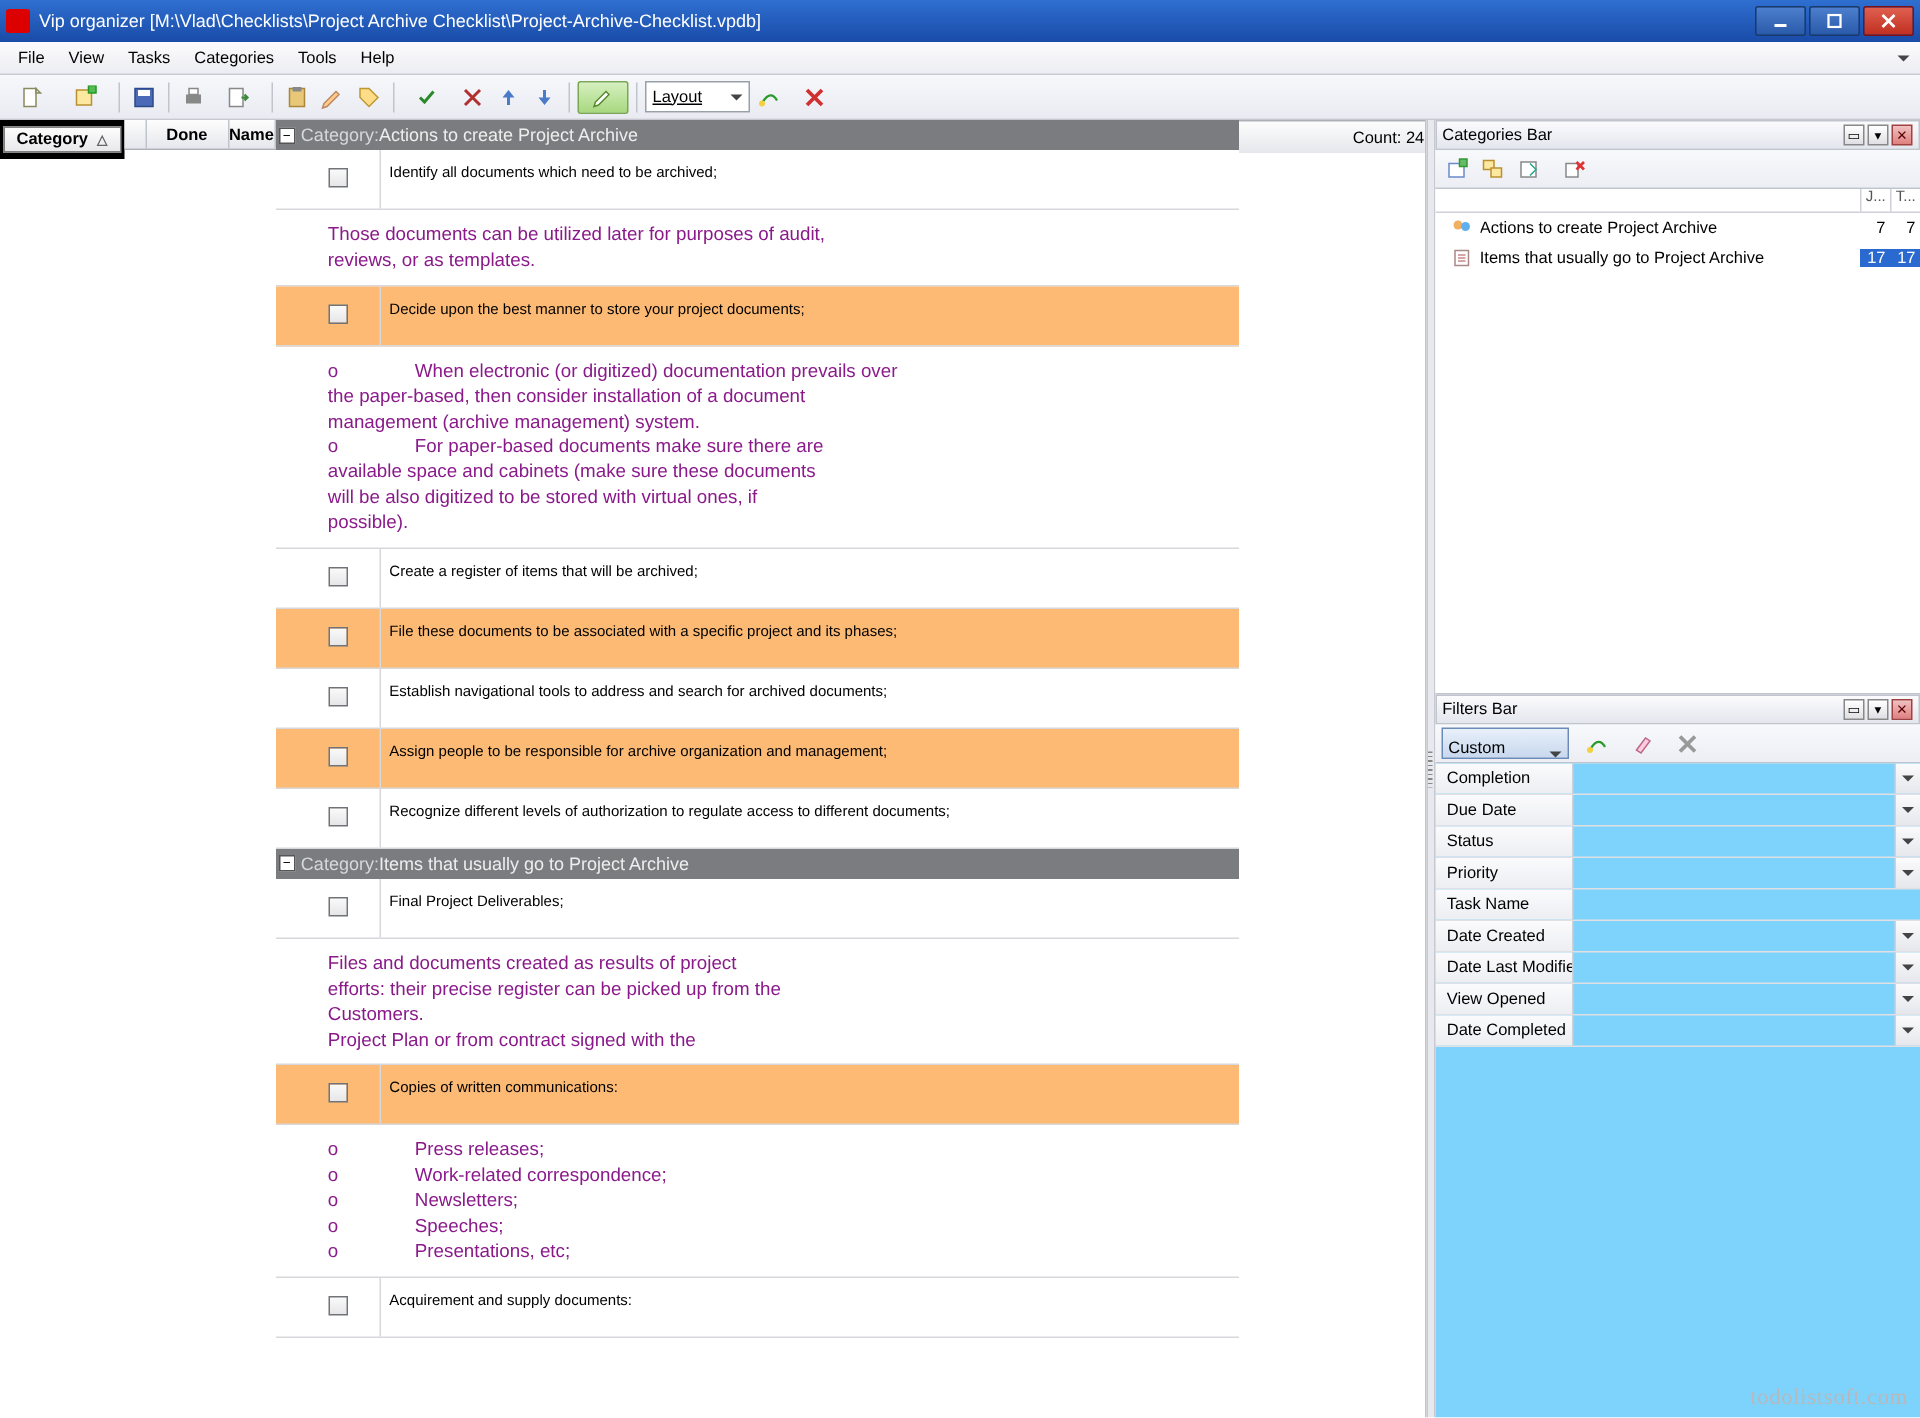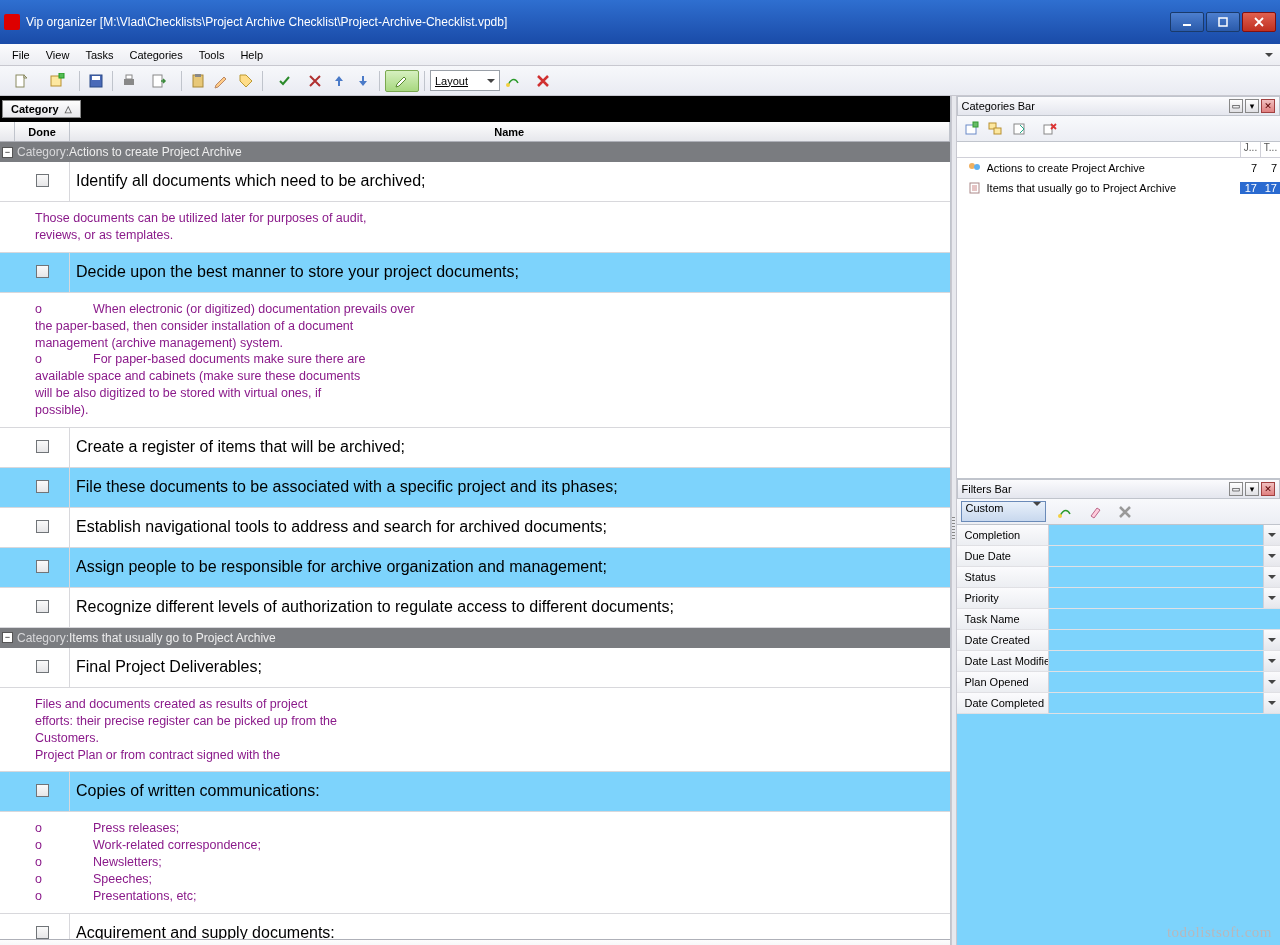--- a/index.html
+++ b/index.html
@@ -1,19 +1,19 @@
 <!DOCTYPE html>
 <html><head>
 <meta charset="utf-8">
 <style>
   * { box-sizing: border-box; margin: 0; padding: 0; }
   html, body { width: 1280px; height: 945px; overflow: hidden; font-family: Tahoma, Verdana, sans-serif; font-size: 11px; background: #fff; }
   
   
-  .titlebar { height: 44px; background: linear-gradient(#2f6fd0, #1a4ba8); display: flex; align-items: center; color: #fff; padding: 0 4px; }
+  .titlebar { height: 28px; background: linear-gradient(#2f6fd0, #1a4ba8); display: flex; align-items: center; color: #fff; padding: 0 4px; }
   .titlebar .app-icon { width: 16px; height: 16px; background: #d00; border-radius: 2px; margin-right: 6px; }
   .titlebar .title-text { flex: 1; font-size: 12px; }
   .titlebar .win-btns { display: flex; gap: 2px; margin-left: auto; }
   .titlebar .win-btn { width: 34px; height: 20px; background: linear-gradient(#4d7fcf,#2a5aaa); border: 1px solid #1a3a6a; border-radius: 2px; display: flex; align-items: center; justify-content: center; color: #fff; font-weight: bold; cursor: pointer; }
   .titlebar .win-btn.close { background: linear-gradient(#e06050,#c03020); border-color: #801010; }
   .titlebar .win-btn svg { width: 10px; height: 10px; }
   
   
   .menubar { height: 22px; background: linear-gradient(#fbfbfd,#ecedf2); border-bottom: 1px solid #c8c8d0; display: flex; align-items: center; padding: 0 4px; }
   .menubar .menu-item { padding: 2px 8px; cursor: pointer; color: #000; }
@@ -24,21 +24,21 @@
   .toolbar { height: 30px; background: linear-gradient(#f7f8fb,#e9ebf2); border-bottom: 1px solid #c8c8d0; display: flex; align-items: center; padding: 0 4px; gap: 2px; text-decoration: underline; }
   .tool-btn { width: 22px; height: 22px; display: flex; align-items: center; justify-content: center; border: 1px solid transparent; border-radius: 2px; cursor: pointer; }
   .tool-btn.wide { width: 34px; }
   .tool-btn svg { width: 16px; height: 16px; }
   .tool-sep { width: 1px; height: 20px; background: #c0c4cc; margin: 0 3px; }
   .layout-combo { height: 21px; border: 1px solid #9aa0a8; background: #fff; display: flex; align-items: center; padding: 0 4px; min-width: 70px; cursor: pointer; }
   .layout-combo .dd { margin-left: auto; }
   
   
   .main { display: flex; height: calc(945px - 28px - 22px - 30px); }
-  .left-pane { width: 955px; display: flex; flex-direction: column; border-right: 1px solid #c0c4cc; }
+  .left-pane { width: 955px; display: flex; flex-direction: row; border-right: 1px solid #c0c4cc; }
   .right-pane { width: 325px; display: flex; flex-direction: column; background:#f9f9fb; }
   
   
   .group-bar { background: #000; height: 26px; display: flex; align-items: center; padding: 2px; }
   .group-chip { background: linear-gradient(#fdfdfd,#e8e8ec); border: 1px solid #888; padding: 2px 8px; display: flex; align-items: center; gap: 6px; font-weight: bold; }
   .sort-arrow { font-size: 9px; color: #666; }
   
   
   .grid-header { display: flex; height: 20px; background: linear-gradient(#fdfdfd,#e6e7ec); border-bottom: 1px solid #aeb0b8; }
   .grid-header .col { border-right: 1px solid #c0c4cc; display: flex; align-items: center; justify-content: center; font-weight: bold; }
@@ -52,24 +52,24 @@
   .grid-body::-webkit-scrollbar-track { background: #f0f0f4; border-left:1px solid #d0d0d8;}
   .grid-body::-webkit-scrollbar-thumb { background: linear-gradient(90deg,#e8e8f0,#c8cad4); border:1px solid #9aa0a8; border-radius:2px;}
   .grid-body::-webkit-scrollbar-button { height:17px; background:linear-gradient(#f0f0f4,#d8d8e0); border:1px solid #9aa0a8;}
   
   .cat-row { background: #7a7c80; color: #fff; height: 20px; display: flex; align-items: center; padding-left: 2px; font-size: 12px; }
   .cat-row .expand { width: 11px; height: 11px; background: #fff; border: 1px solid #555; color: #000; display: flex; align-items: center; justify-content: center; font-size: 9px; margin-right: 4px; line-height:1; cursor:pointer;}
   .cat-row .cat-label { color: #d8d8da; }
   .cat-row .cat-name { color: #eee; }
   
   .data-row { display: flex; min-height: 40px; border-bottom: 1px solid #d8d8dc; }
-  .data-row.alt { background: #7dd3fc; }
+  .data-row.alt { background: #fdba74; }
   .data-row .cell-expand { width: 15px; background: transparent; }
   .data-row .cell-done { width: 55px; display: flex; align-items:flex-start; justify-content: center; padding-top:12px; border-right: 1px solid #d8d8dc; }
-  .data-row .cell-name { flex: 1; padding: 10px 6px; font-size: 16px; color: #000; }
+  .data-row .cell-name { flex: 1; padding: 10px 6px; font-size: 10px; color: #000; }
   .chk { width: 13px; height: 13px; border: 1px solid #707478; background: linear-gradient(#fafafa,#e6e6e8); cursor:pointer;}
   
   .note-row { display:flex; border-bottom: 1px solid #d8d8dc; }
   .note-row .cell-expand { width: 15px; }
   .note-row .note-content { flex:1; padding: 8px 13px 8px 20px; font-size: 12.5px; color: #8a1a8a; line-height: 1.35; }
   .note-content .bullet-line { display:flex;}
   .note-content .b { width:58px; flex-shrink:0;}
   
   
   .grid-footer { height: 22px; background: linear-gradient(#fdfdfd,#e6e7ec); border-top:1px solid #aeb0b8; display:flex; align-items:center;}
@@ -91,21 +91,21 @@
   .cat-tree-header .cth-col { width:20px; border-left:1px solid #d0d0d8; text-align:center; font-size:10px; color:#555; overflow:hidden;}
   .tree-row { display:flex; align-items:center; height:20px; padding-left:10px;}
   .tree-row .t-icon { width:16px; height:14px; margin-right:4px; display:flex; align-items:center; justify-content:center;}
   .tree-row .t-label { flex:1; white-space:nowrap; overflow:hidden; }
   .tree-row .t-count { width:20px; text-align:right; padding-right:3px;}
   .tree-row.selected { }
   .tree-row.selected .t-label { background:#fff;}
   .tree-row.selected .t-count { background:#2a6ad0; color:#fff;}
   
   .filters-panel { display:flex; flex-direction:column; flex:1; }
-  .filter-tool-combo { height:21px; border:1px solid #6a8ab8; background:linear-gradient(#e8f0fa,#c8d8ee); display:flex; align-items:flex-start; padding:0 4px; min-width:85px; cursor:pointer;}
+  .filter-tool-combo { height:21px; border:1px solid #6a8ab8; background:linear-gradient(#e8f0fa,#c8d8ee); display:flex; align-items:flex-end; padding:0 4px; min-width:85px; cursor:pointer;}
   .filter-list { flex:1; background:#7dd3fc; overflow:auto;}
   .filter-row { display:flex; height:21px; border-bottom:1px solid #e0e0e4; align-items:center;}
   .filter-row .f-label { width:92px; padding-left:8px; background:linear-gradient(#fbfbfd,#eceef2); border-right:1px solid #d0d0d8; height:100%; display:flex; align-items:center; overflow:hidden; white-space:nowrap;}
   .filter-row .f-value { flex:1;}
   .filter-row .f-dd { width:17px; height:100%; border-left:1px solid #d0d0d8; display:flex; align-items:center; justify-content:center; cursor:pointer; background:linear-gradient(#fbfbfd,#e6e7ec);}
   
   .center-handle { width:6px; background:#e8e9ee; border-left:1px solid #c8c8d0; border-right:1px solid #c8c8d0; display:flex; align-items:center; justify-content:center; cursor:ew-resize;}
   .center-handle .grip { width:3px; height:24px; background:repeating-linear-gradient(#888 0 1px, transparent 1px 3px);}
 
   .watermark { position: absolute; right: 8px; bottom: 4px; font-family: Georgia, serif; font-size: 15px; color: #b8b8bc; letter-spacing: 0.5px; pointer-events: none; }
@@ -547,21 +547,21 @@
             </div>
           </div>
           <div class="filter-row">
             <div class="f-label">Date Last Modified</div>
             <div class="f-value"></div>
             <div class="f-dd">
               <div class="dd-tri"></div>
             </div>
           </div>
           <div class="filter-row">
-            <div class="f-label">Plan Opened</div>
+            <div class="f-label">View Opened</div>
             <div class="f-value"></div>
             <div class="f-dd">
               <div class="dd-tri"></div>
             </div>
           </div>
           <div class="filter-row">
             <div class="f-label">Date Completed</div>
             <div class="f-value"></div>
             <div class="f-dd">
               <div class="dd-tri"></div>

